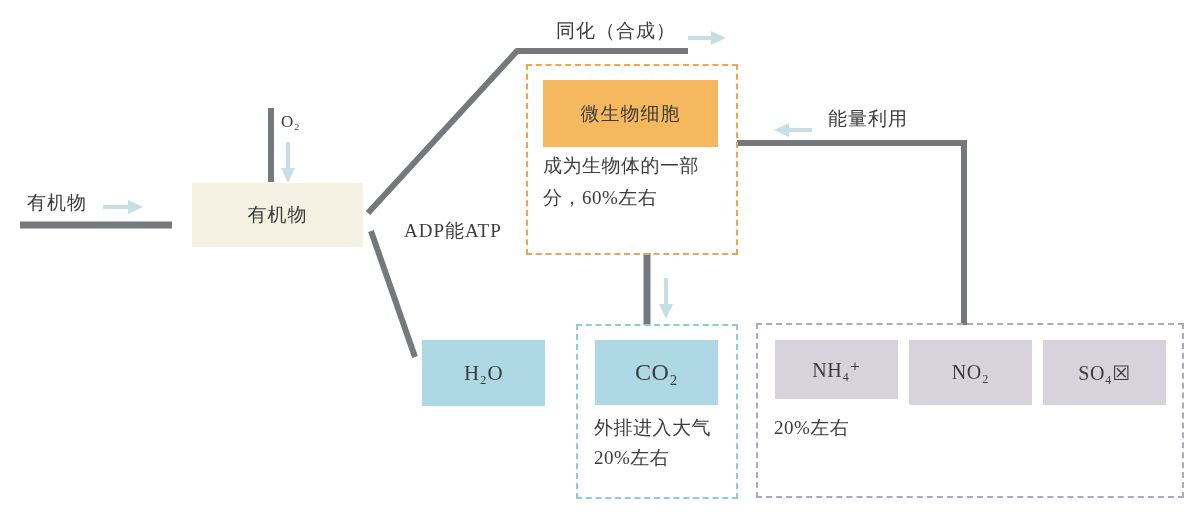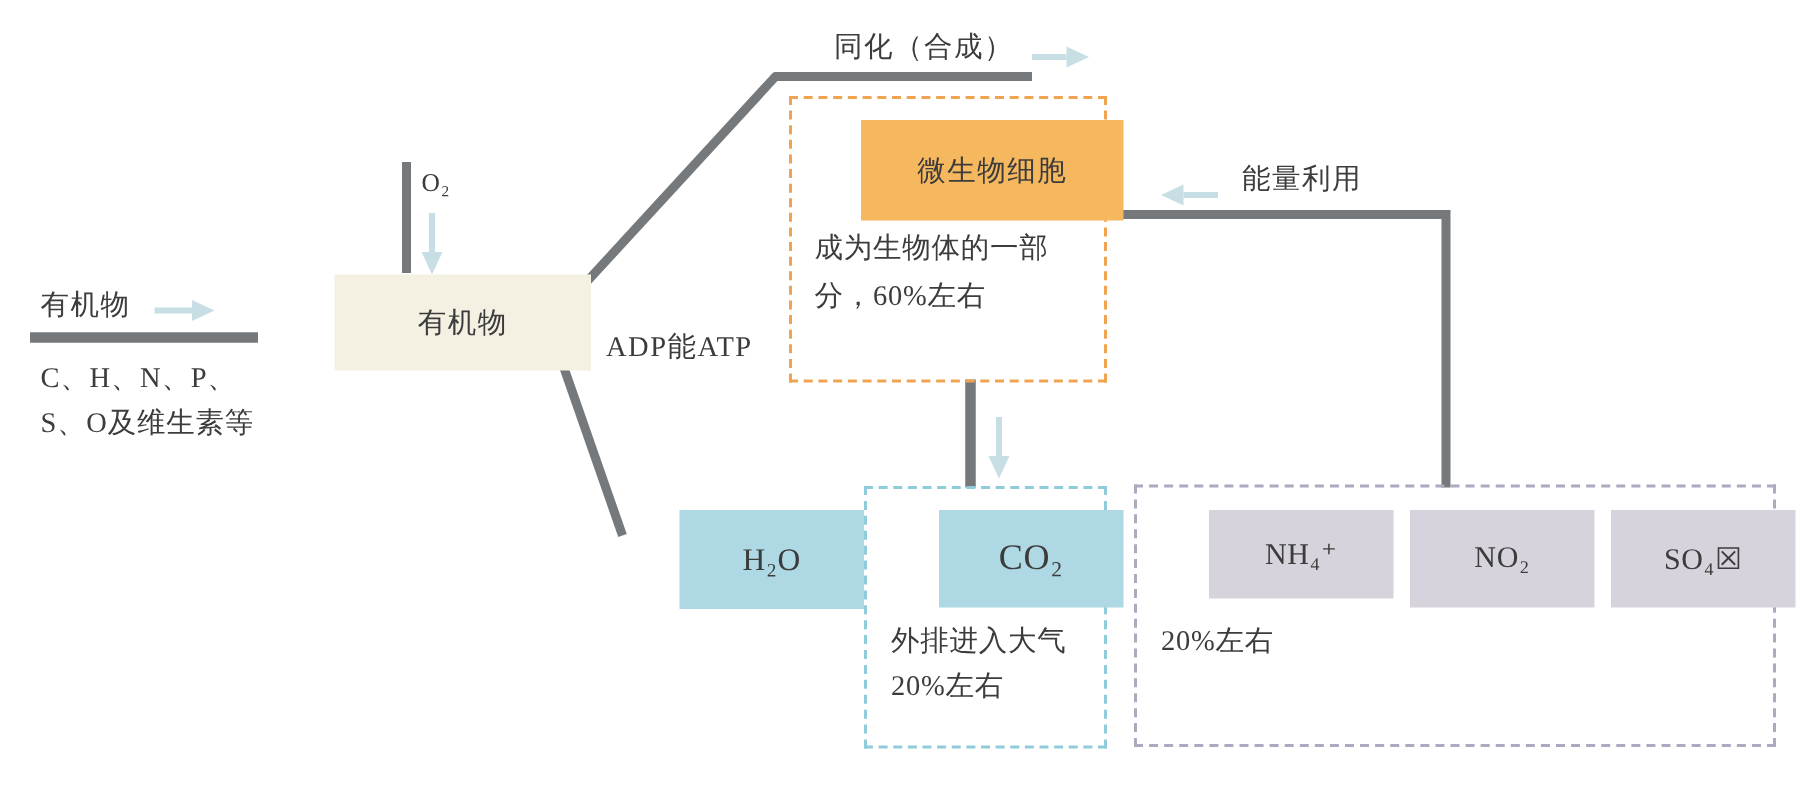--- a/index.html
+++ b/index.html
@@ -8,21 +8,21 @@
     width:1200px;height:523px;
     background:#ffffff;
     font-family:"Liberation Serif","DejaVu Serif",serif;
     color:#3c3c3c;
     overflow:hidden;
   }
   .svg-layer{position:absolute;left:0;top:0;width:1200px;height:523px;z-index:0;}
   .abs{position:absolute;z-index:1;}
   .box{
     display:flex;align-items:center;justify-content:center;
-    font-size:19px;letter-spacing:1px;margin-left:31px;
+    font-size:19px;letter-spacing:1px;
   }
   .label{font-size:19px;letter-spacing:1px;white-space:nowrap;}
   .latin{font-size:19px;letter-spacing:0.5px;}
   .note{font-size:19px;line-height:30px;letter-spacing:0.5px;white-space:nowrap;}
   .beige-box{background:#f5f1e2;}
   .orange-box{background:#f6b85f;}
   .blue-box{background:#aed8e4;}
   .lav-box{background:#d7d3dd;}
   .dash-orange{border:2px dashed #f0a452;}
   .dash-blue{border:2px dashed #90cbdb;}
@@ -55,24 +55,20 @@
 
       <path d="M812,130 L789,130" stroke-width="4"></path>
       <polygon points="789,123 774,130 789,137" stroke="none"></polygon>
 
       <path d="M666,278 L666,304" stroke-width="4"></path>
       <polygon points="659,304 666,319 673,304" stroke="none"></polygon>
     </g>
   </svg>
 
   <div class="abs label" style="left:27px;top:190px;">有机物</div>
-  <div class="abs note" style="left:27px;top:238px;">
-    <div>C、H、N、P、</div>
-    <div>S、O及维生素等</div>
-  </div>
 
   <div class="abs latin" style="left:281px;top:112px;font-size:17px;">O₂</div>
 
   <div class="abs box beige-box" style="left:192px;top:183px;width:171px;height:64px;">
     <span>有机物</span>
   </div>
 
   <div class="abs label" style="left:556px;top:18px;">同化（合成）</div>
 
   <div class="abs label" style="left:404px;top:218px;font-family:Liberation Serif, serif;">ADP能ATP</div>

